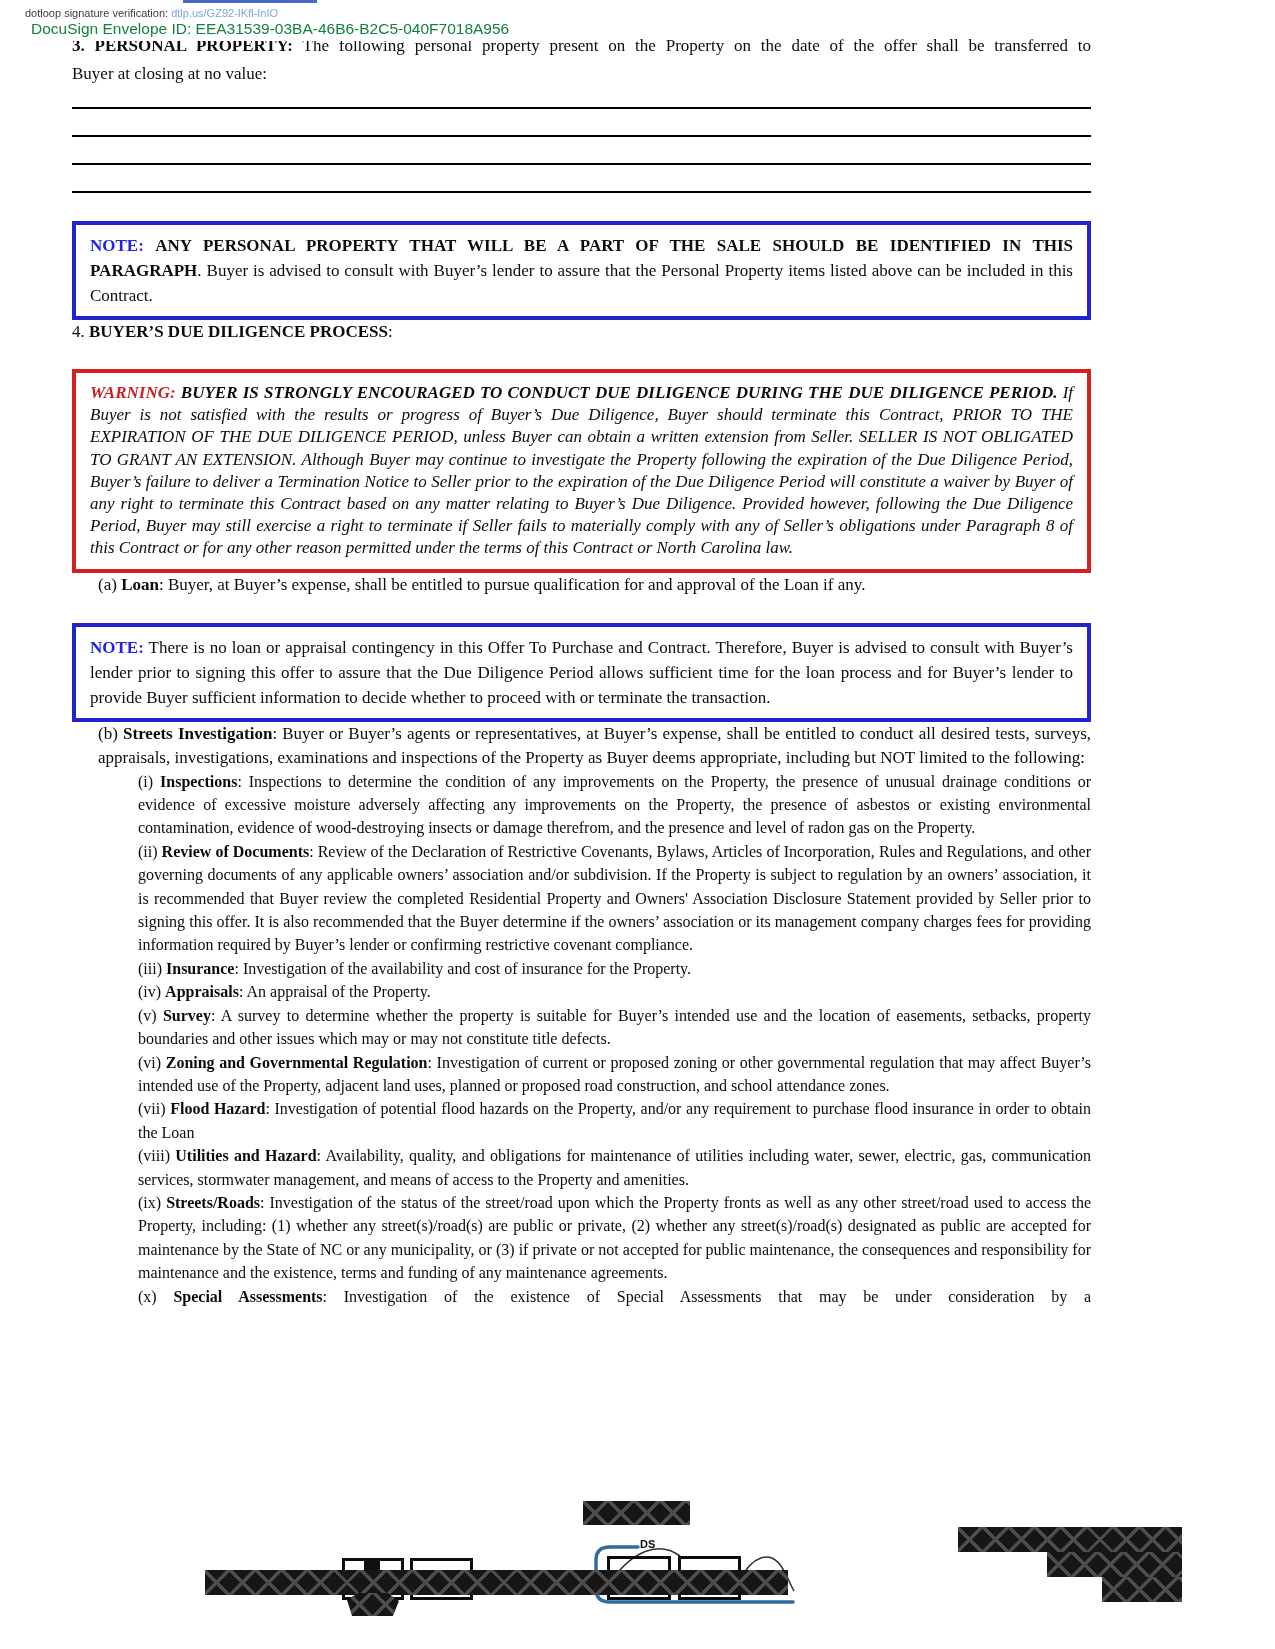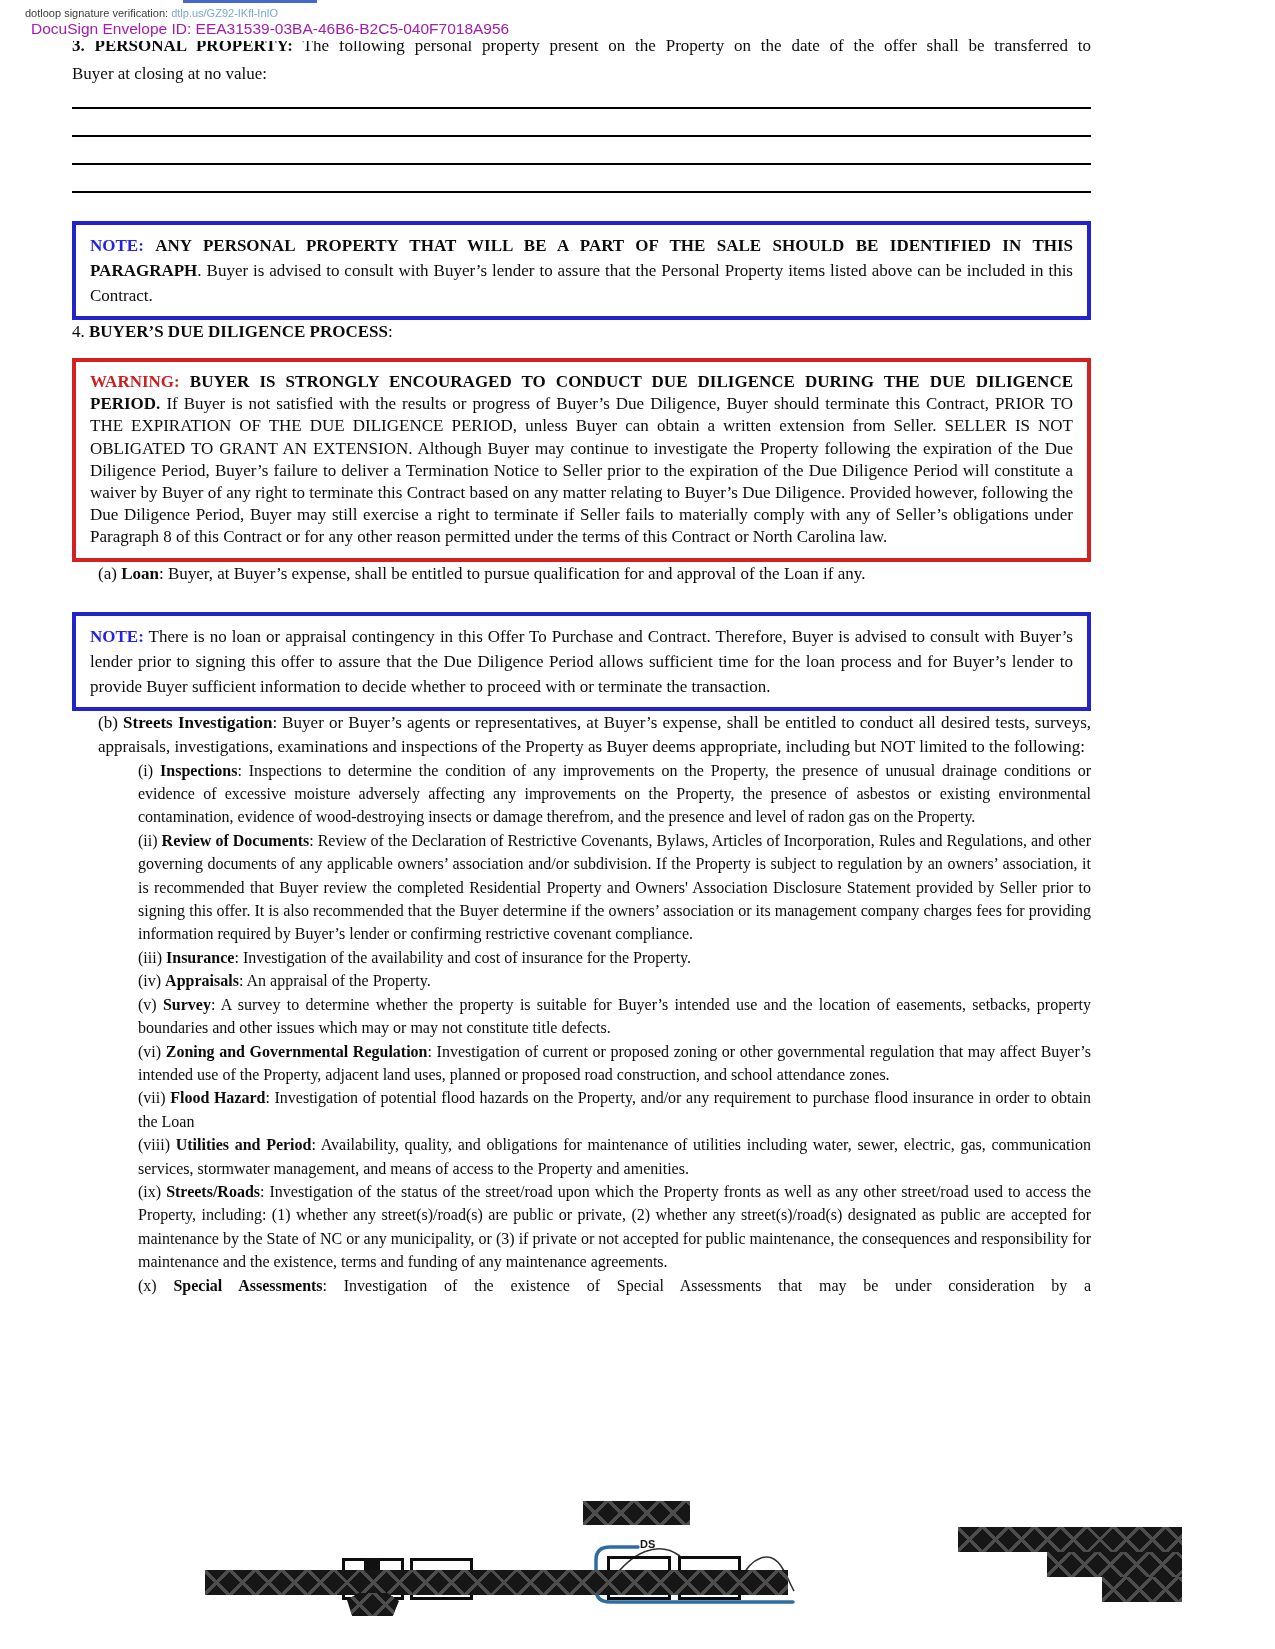--- a/index.html
+++ b/index.html
@@ -6,36 +6,36 @@
   body{width:1275px;height:1649px;position:relative;overflow:hidden;
        font-family:"Liberation Serif", serif;color:#0c0c0c;}
 
   
   .top-blue-strip{position:absolute;left:183px;top:0;width:134px;height:3px;background:#4668c9;z-index:6;}
   .hdr-clip{position:absolute;left:0;top:0;width:540px;height:41px;background:#ffffff;z-index:5;}
   .dotloop-line{position:absolute;left:25px;top:7px;z-index:6;
       font-family:"Liberation Sans", sans-serif;font-size:11px;color:#3c3c3c;white-space:nowrap;}
   .dotloop-line a{color:#79a7d9;text-decoration:none;}
   .envelope-line{position:absolute;left:31px;top:20px;z-index:6;
-      font-family:"Liberation Sans", sans-serif;font-size:15.5px;color:#a21caf;white-space:nowrap;}
+      font-family:"Liberation Sans", sans-serif;font-size:15.5px;color:#15803d;white-space:nowrap;}
 
   
   .doc{position:absolute;left:0;top:0;width:1166px;padding:34px 75px 0 72px;box-sizing:border-box;z-index:1;}
   .doc p{margin:0;}
   .just{text-align:justify;}
   .force-just{text-align:justify;text-align-last:justify;}
   .line1{font-size:17px;line-height:24px;white-space:nowrap;overflow:hidden;}
   .line2{display:flex;align-items:baseline;font-size:17px;line-height:26px;margin-top:3px;}
   .fill-line{flex:1;border-bottom:2px solid #000;margin-left:6px;padding-left:6px;}
   .rule{border-bottom:2px solid #000;}
   .rule.r1{height:20px;} .rule.rn{height:26px;}
 
   .notebox{border:4px solid #2323cb;margin-top:28px;padding:8px 14px;font-size:17px;line-height:25px;}
   .notebox .nlabel{color:#2424e0;font-weight:bold;}
-  .warnbox{border:4px solid #d42020;margin-top:14px;padding:9px 14px;font-size:17px;line-height:22.2px;}
+  .warnbox{border:4px solid #d42020;margin-top:25px;padding:9px 14px;font-size:17px;line-height:22.2px;font-style:italic;}
   .warnbox .wlabel{color:#cc1f1f;font-weight:bold;}
   .sec-head{margin-top:14px;font-size:17px;line-height:24px;}
   .item{padding-left:26px;font-size:17px;line-height:24px;}
   .item-a{margin-top:28px;}
   .note2{margin-top:26px;}
   .item-b{margin-top:16px;}
   ol.subs{list-style:none;margin:0;padding:0 0 0 66px;}
   ol.subs li{font-size:16px;line-height:23.4px;}
 
   
@@ -107,21 +107,21 @@
   <p class="item item-b just"><span>(b)</span> <b>Streets Investigation</b><span>: Buyer or Buyer’s agents or representatives, at Buyer’s expense, shall be entitled to conduct all desired tests, surveys, appraisals, investigations, examinations and inspections of the Property as Buyer deems appropriate, including but NOT limited to the following:</span></p>
 
   <ol class="subs">
     <li class="just"><span>(i)</span> <b>Inspections</b><span>: Inspections to determine the condition of any improvements on the Property, the presence of unusual drainage conditions or evidence of excessive moisture adversely affecting any improvements on the Property, the presence of asbestos or existing environmental contamination, evidence of wood-destroying insects or damage therefrom, and the presence and level of radon gas on the Property.</span></li>
     <li class="just"><span>(ii)</span> <b>Review of Documents</b><span>: Review of the Declaration of Restrictive Covenants, Bylaws, Articles of Incorporation, Rules and Regulations, and other governing documents of any applicable owners’ association and/or subdivision. If the Property is subject to regulation by an owners’ association, it is recommended that Buyer review the completed Residential Property and Owners' Association Disclosure Statement provided by Seller prior to signing this offer. It is also recommended that the Buyer determine if the owners’ association or its management company charges fees for providing information required by Buyer’s lender or confirming restrictive covenant compliance.</span></li>
     <li class="just"><span>(iii)</span> <b>Insurance</b><span>: Investigation of the availability and cost of insurance for the Property.</span></li>
     <li class="just"><span>(iv)</span> <b>Appraisals</b><span>: An appraisal of the Property.</span></li>
     <li class="just"><span>(v)</span> <b>Survey</b><span>: A survey to determine whether the property is suitable for Buyer’s intended use and the location of easements, setbacks, property boundaries and other issues which may or may not constitute title defects.</span></li>
     <li class="just"><span>(vi)</span> <b>Zoning and Governmental Regulation</b><span>: Investigation of current or proposed zoning or other governmental regulation that may affect Buyer’s intended use of the Property, adjacent land uses, planned or proposed road construction, and school attendance zones.</span></li>
     <li class="just"><span>(vii)</span> <b>Flood Hazard</b><span>: Investigation of potential flood hazards on the Property, and/or any requirement to purchase flood insurance in order to obtain the Loan</span></li>
-    <li class="just"><span>(viii)</span> <b>Utilities and Period</b><span>: Availability, quality, and obligations for maintenance of utilities including water, sewer, electric, gas, communication services, stormwater management, and means of access to the Property and amenities.</span></li>
+    <li class="just"><span>(viii)</span> <b>Utilities and Hazard</b><span>: Availability, quality, and obligations for maintenance of utilities including water, sewer, electric, gas, communication services, stormwater management, and means of access to the Property and amenities.</span></li>
     <li class="just"><span>(ix)</span> <b>Streets/Roads</b><span>: Investigation of the status of the street/road upon which the Property fronts as well as any other street/road used to access the Property, including: (1) whether any street(s)/road(s) are public or private, (2) whether any street(s)/road(s) designated as public are accepted for maintenance by the State of NC or any municipality, or (3) if private or not accepted for public maintenance, the consequences and responsibility for maintenance and the existence, terms and funding of any maintenance agreements.</span></li>
     <li class="force-just"><span>(x)</span> <b>Special Assessments</b><span>: Investigation of the existence of Special Assessments that may be under consideration by a</span></li>
   </ol>
 </div>
 
 <svg class="sig-svg" width="1275" height="1649" viewBox="0 0 1275 1649">
   <path d="M638 1547 L610 1547 Q596 1547 596 1560 L596 1589 Q596 1602 610 1602 L793 1602" fill="none" stroke="#2e6da3" stroke-width="3.5" stroke-linecap="round"></path>
   <path d="M612 1580 C 632 1552, 658 1540, 680 1556" fill="none" stroke="#333" stroke-width="1.6"></path>
   <path d="M740 1580 C 752 1556, 770 1550, 781 1566 C 787 1575, 790 1584, 794 1591" fill="none" stroke="#333" stroke-width="1.6"></path>
 </svg>

